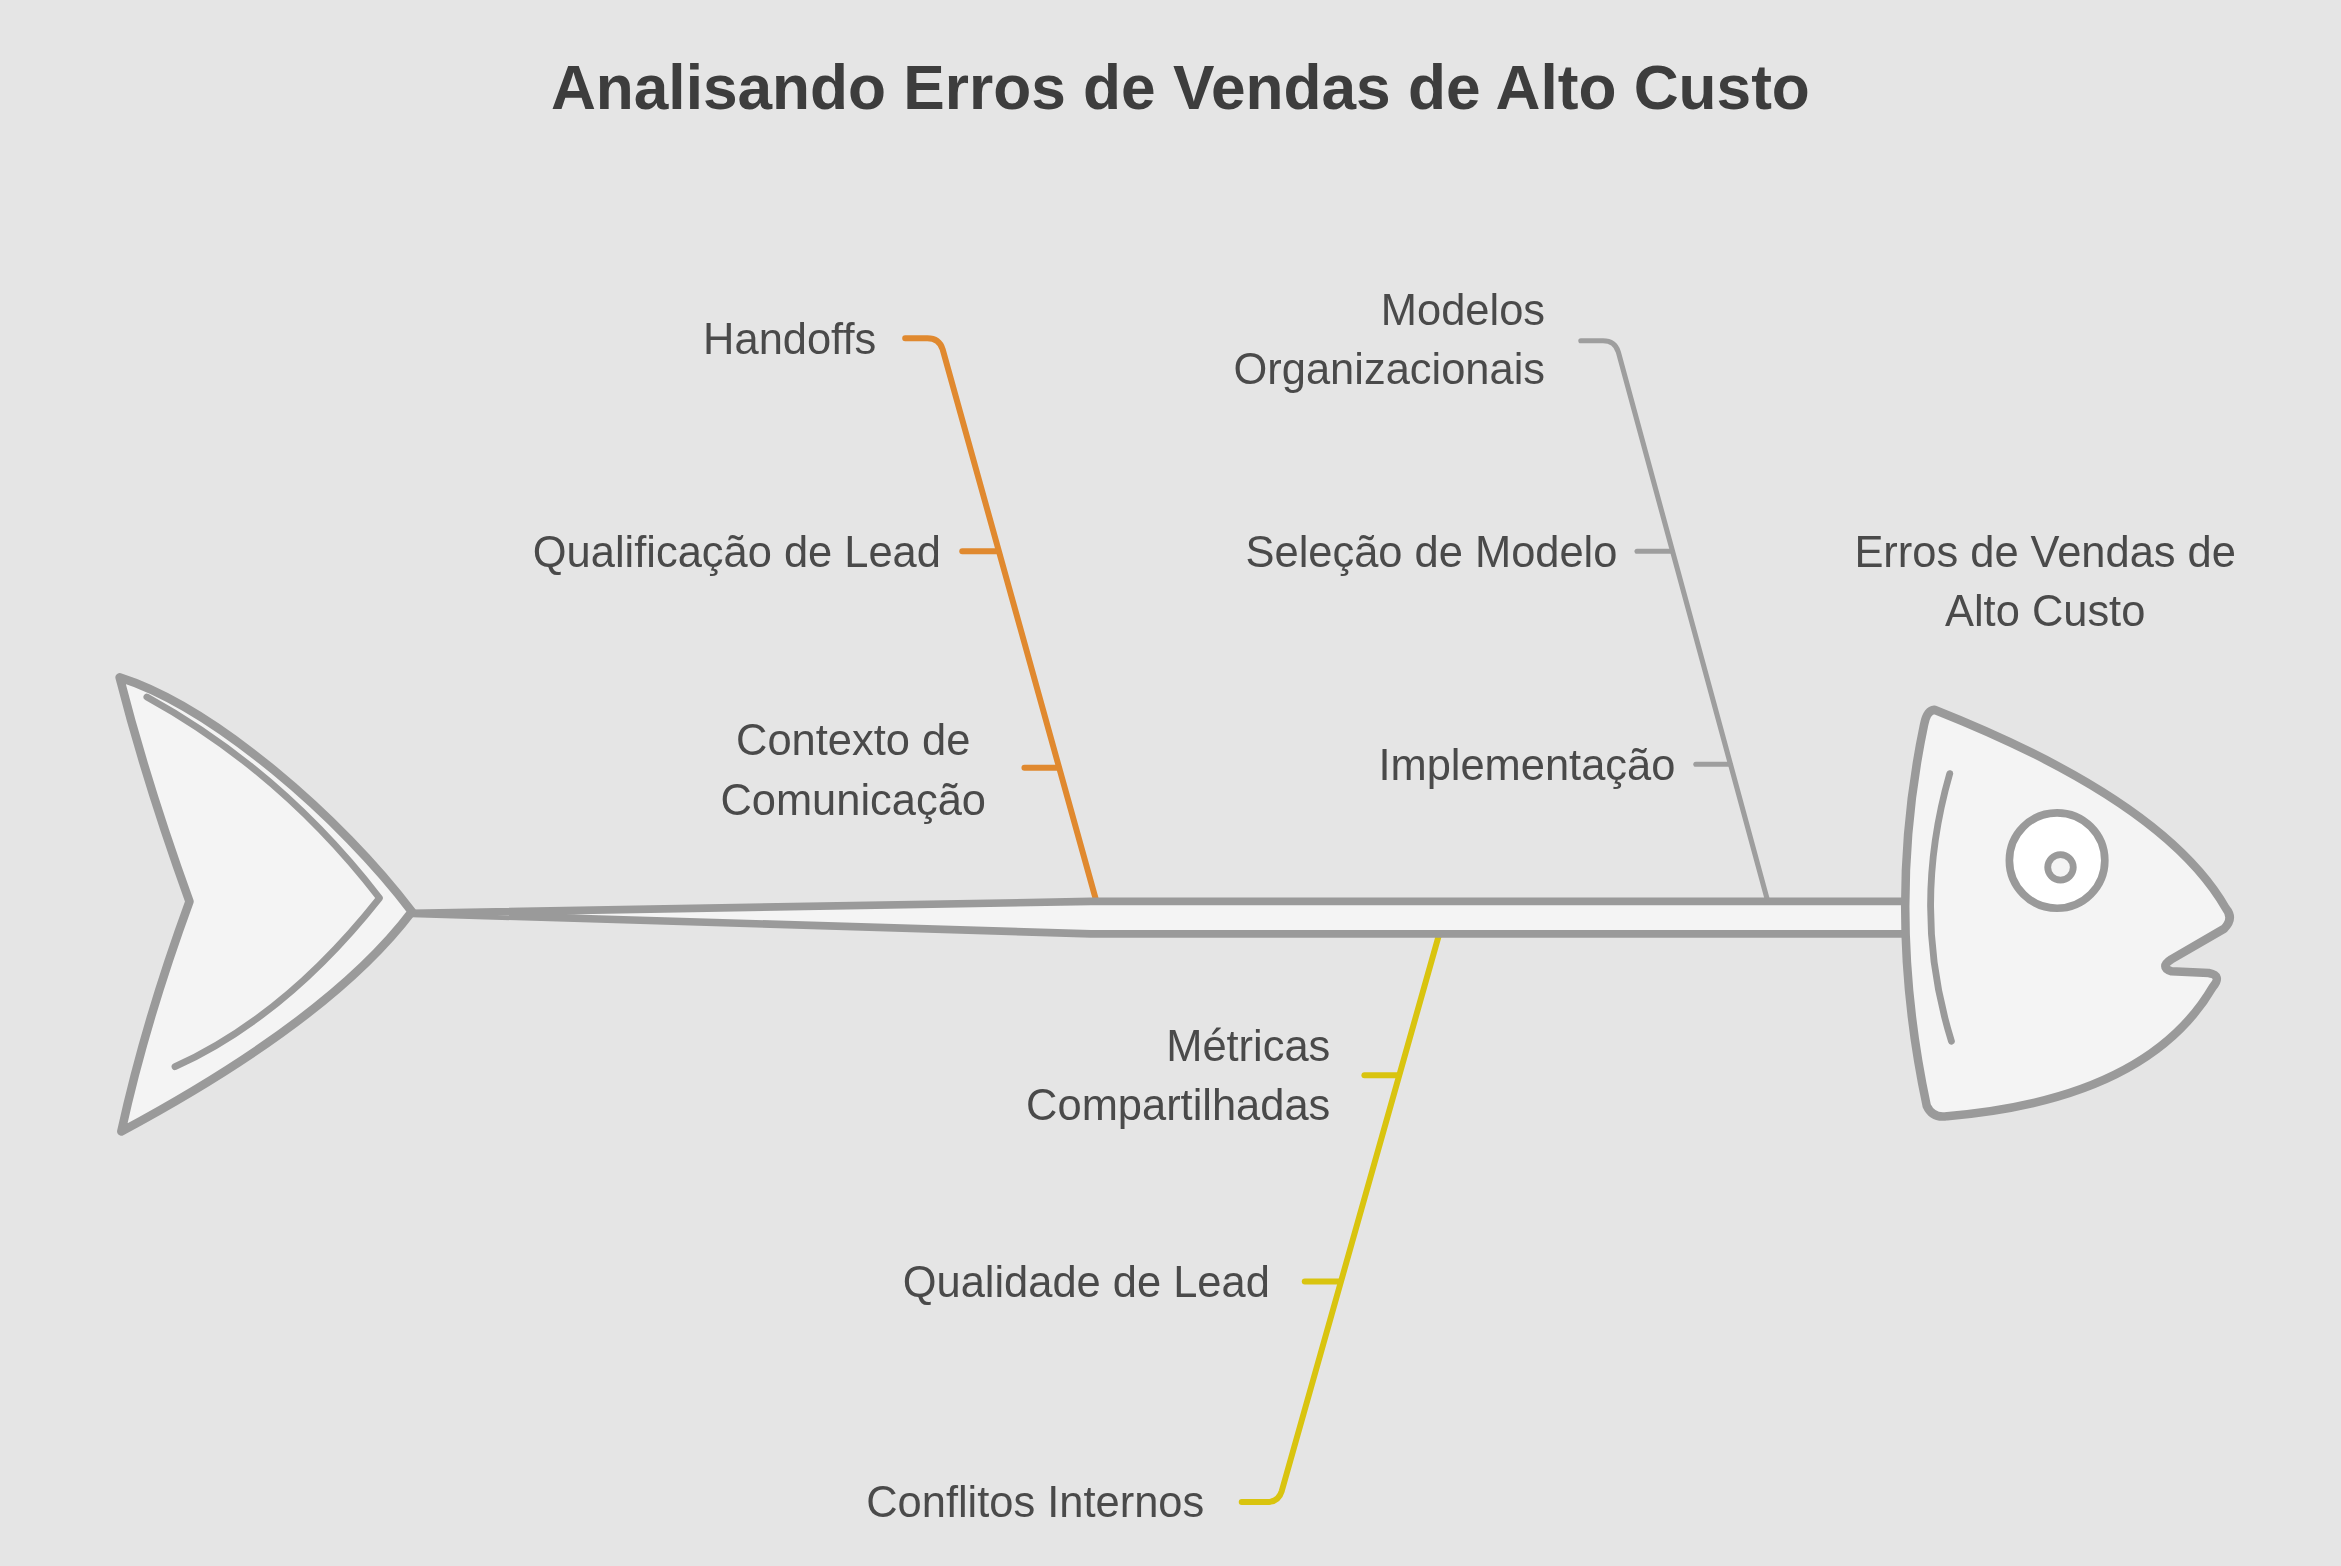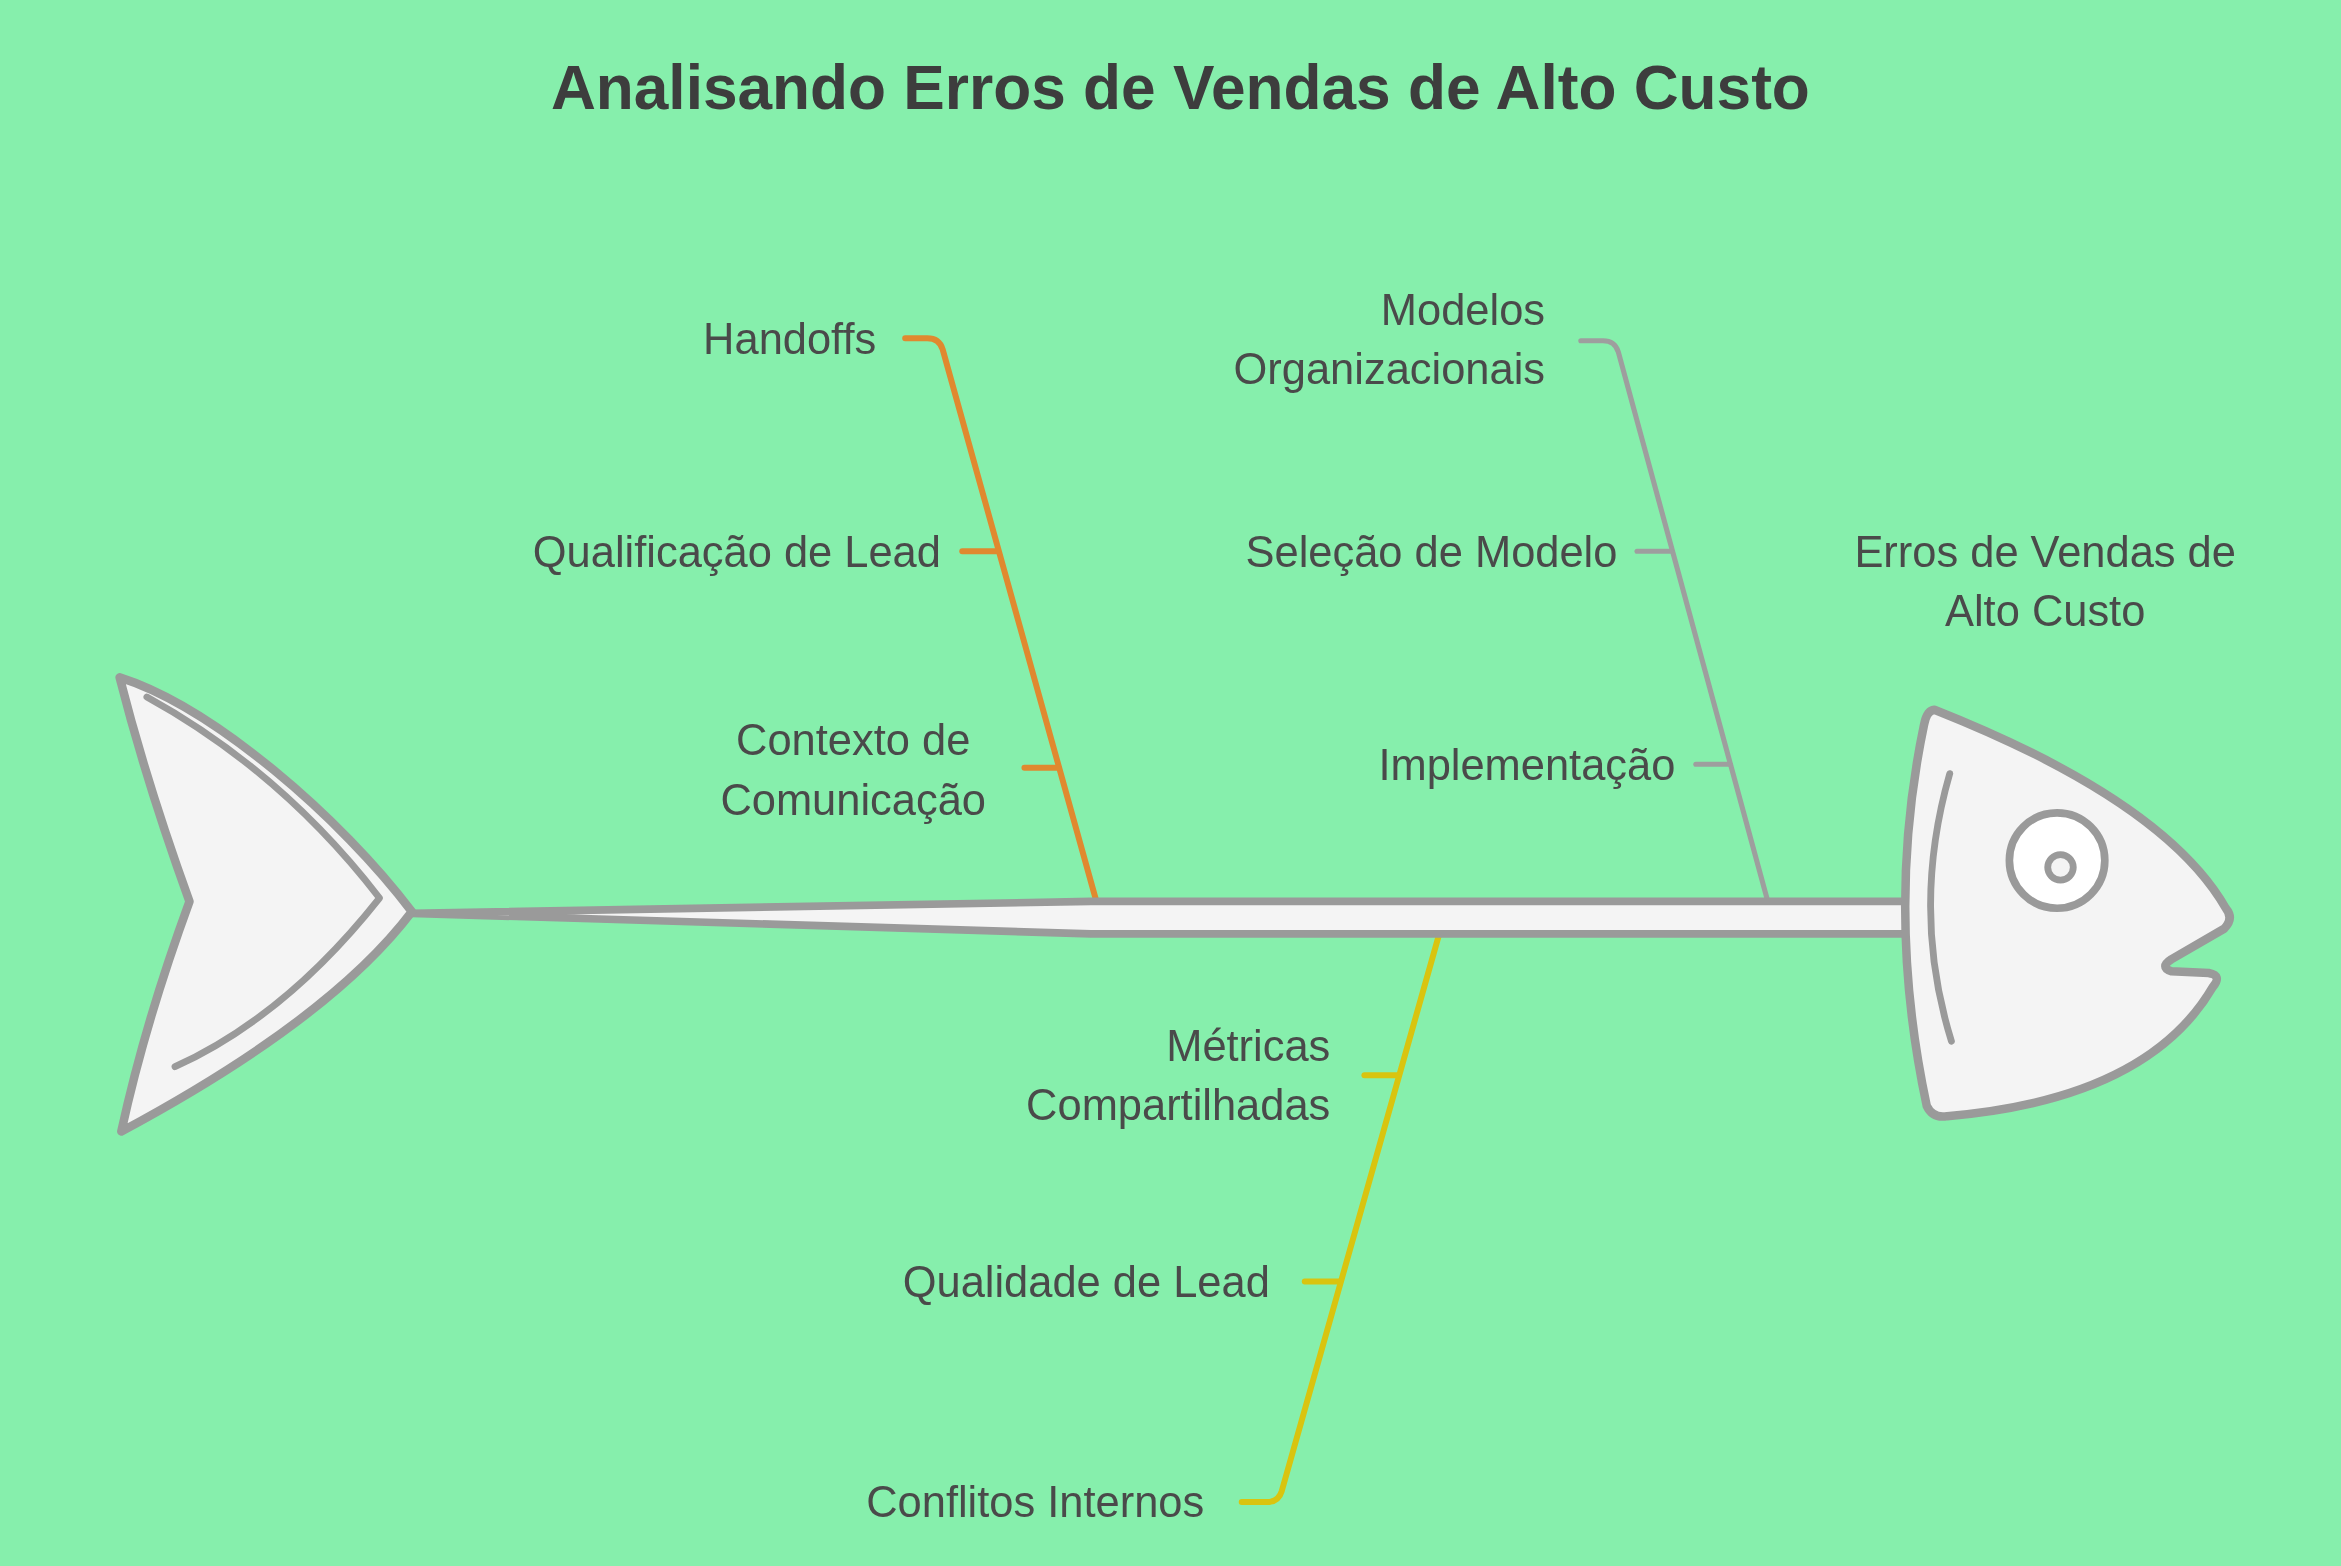--- a/index.html
+++ b/index.html
@@ -1,21 +1,21 @@
 <!DOCTYPE html>
 <html style="font-size:13.6px"><head>
 <meta charset="utf-8">
 <title>Fishbone Diagram</title>
 <style>
   html, body { margin: 0; padding: 0; background: #ffffff; }
   .stage {
     position: relative;
     width: 2342px;
     height: 1566px;
-    background: #86efac;
+    background: #e5e5e5;
     font-family: "Liberation Sans", sans-serif;
   }
   svg { display: block; width: 2342px; height: 1566px; }
   .ttl {
     font-family: "Liberation Sans", sans-serif;
     font-size: 73px;
     font-weight: 700;
   }
   .lbl {
     font-family: "Liberation Sans", sans-serif;

